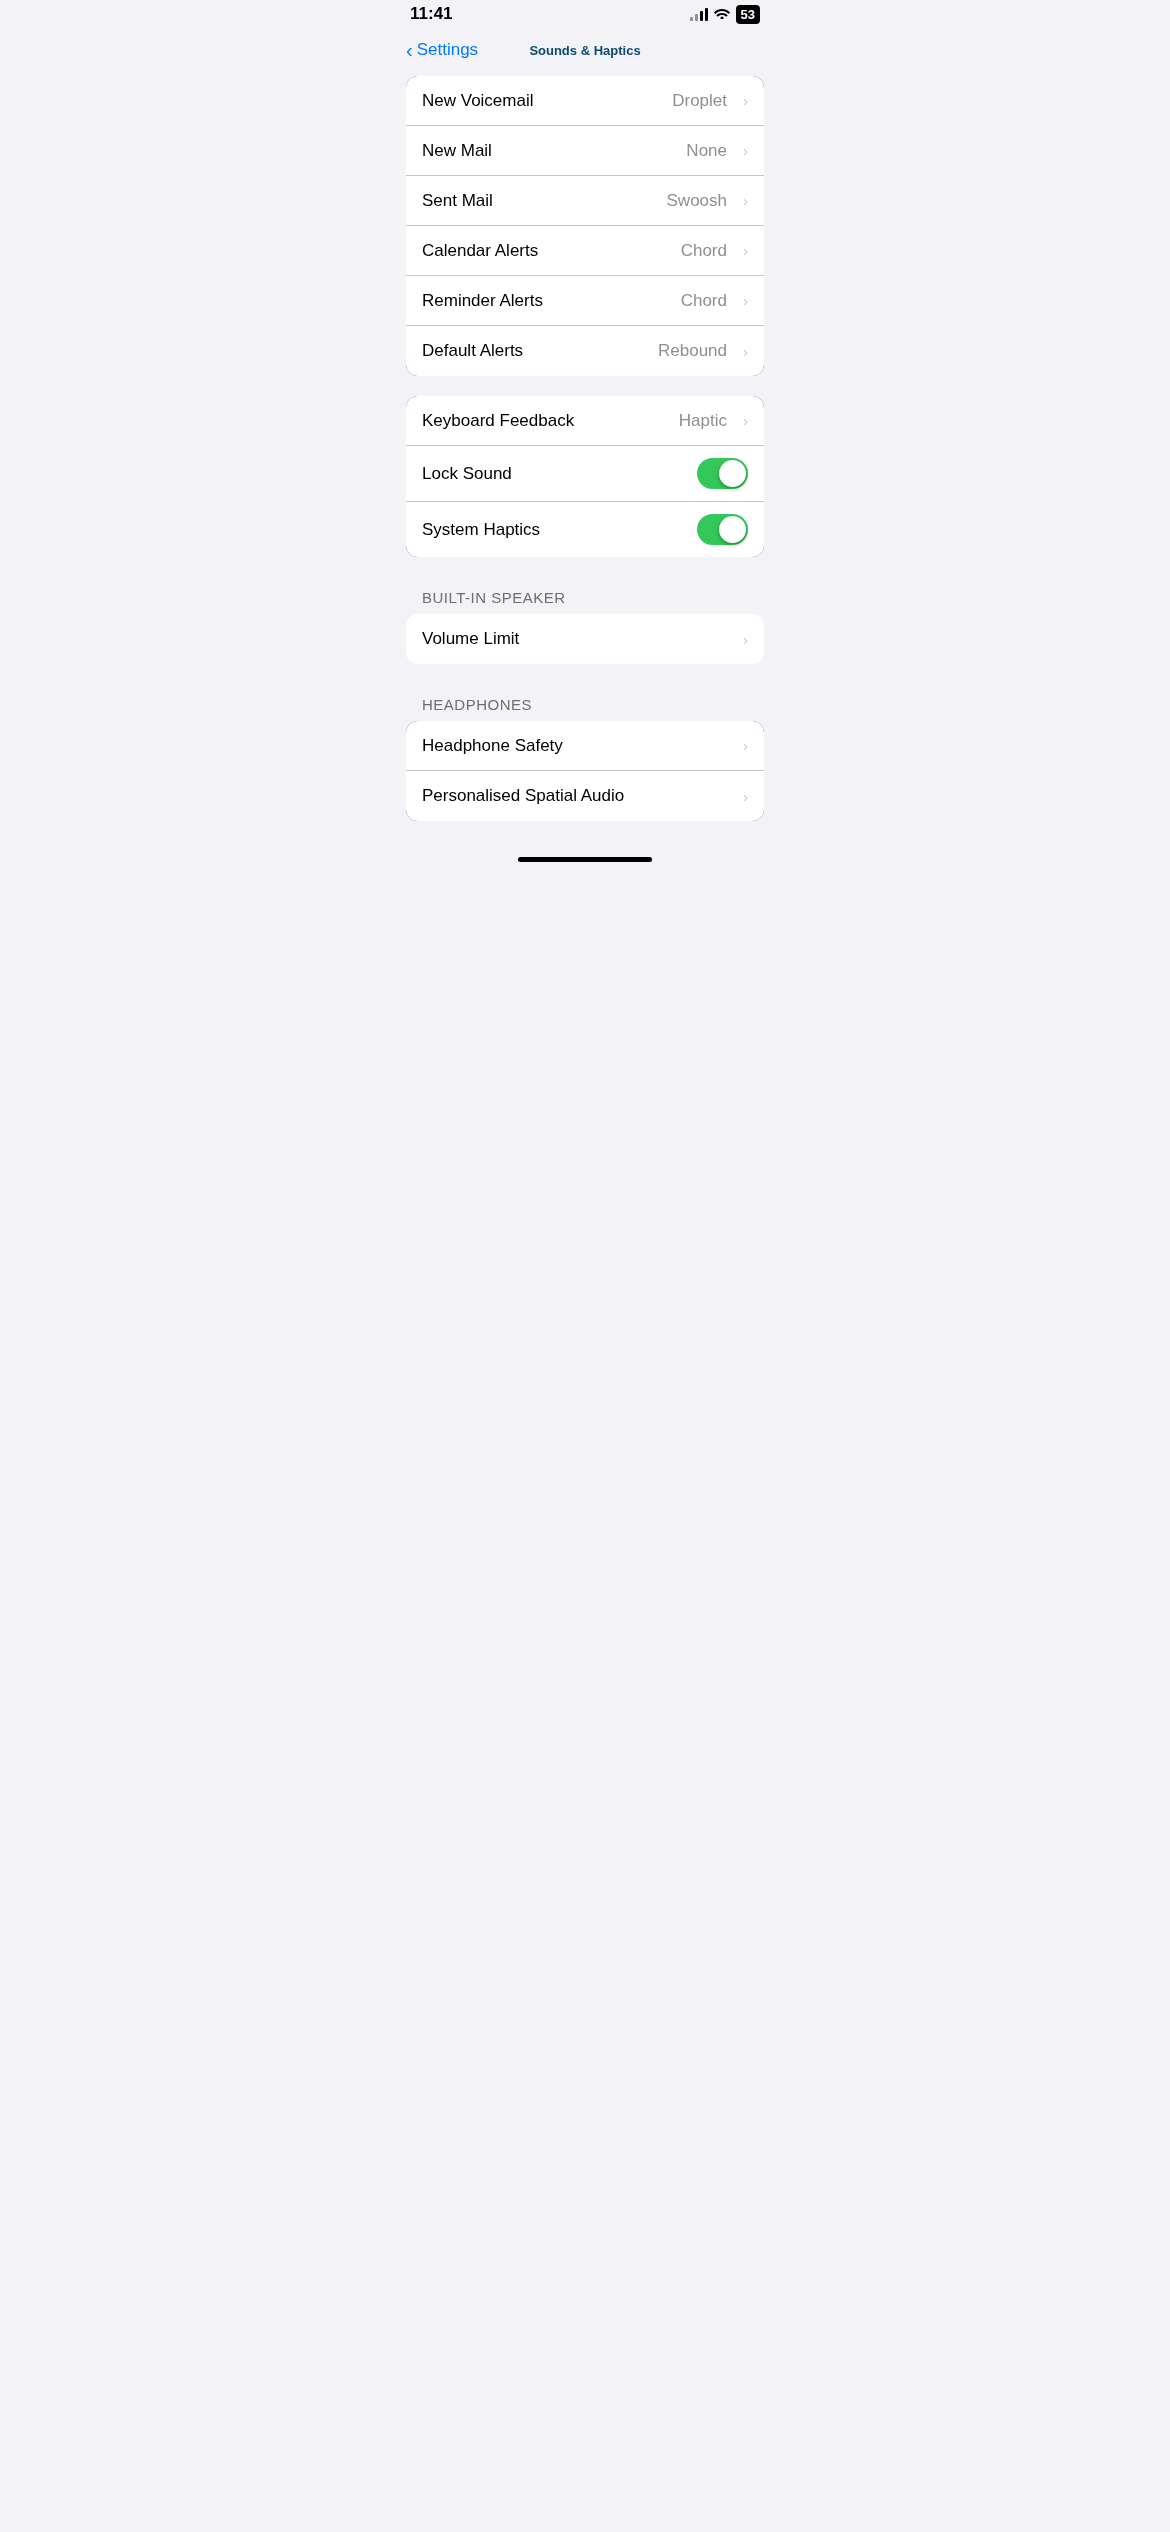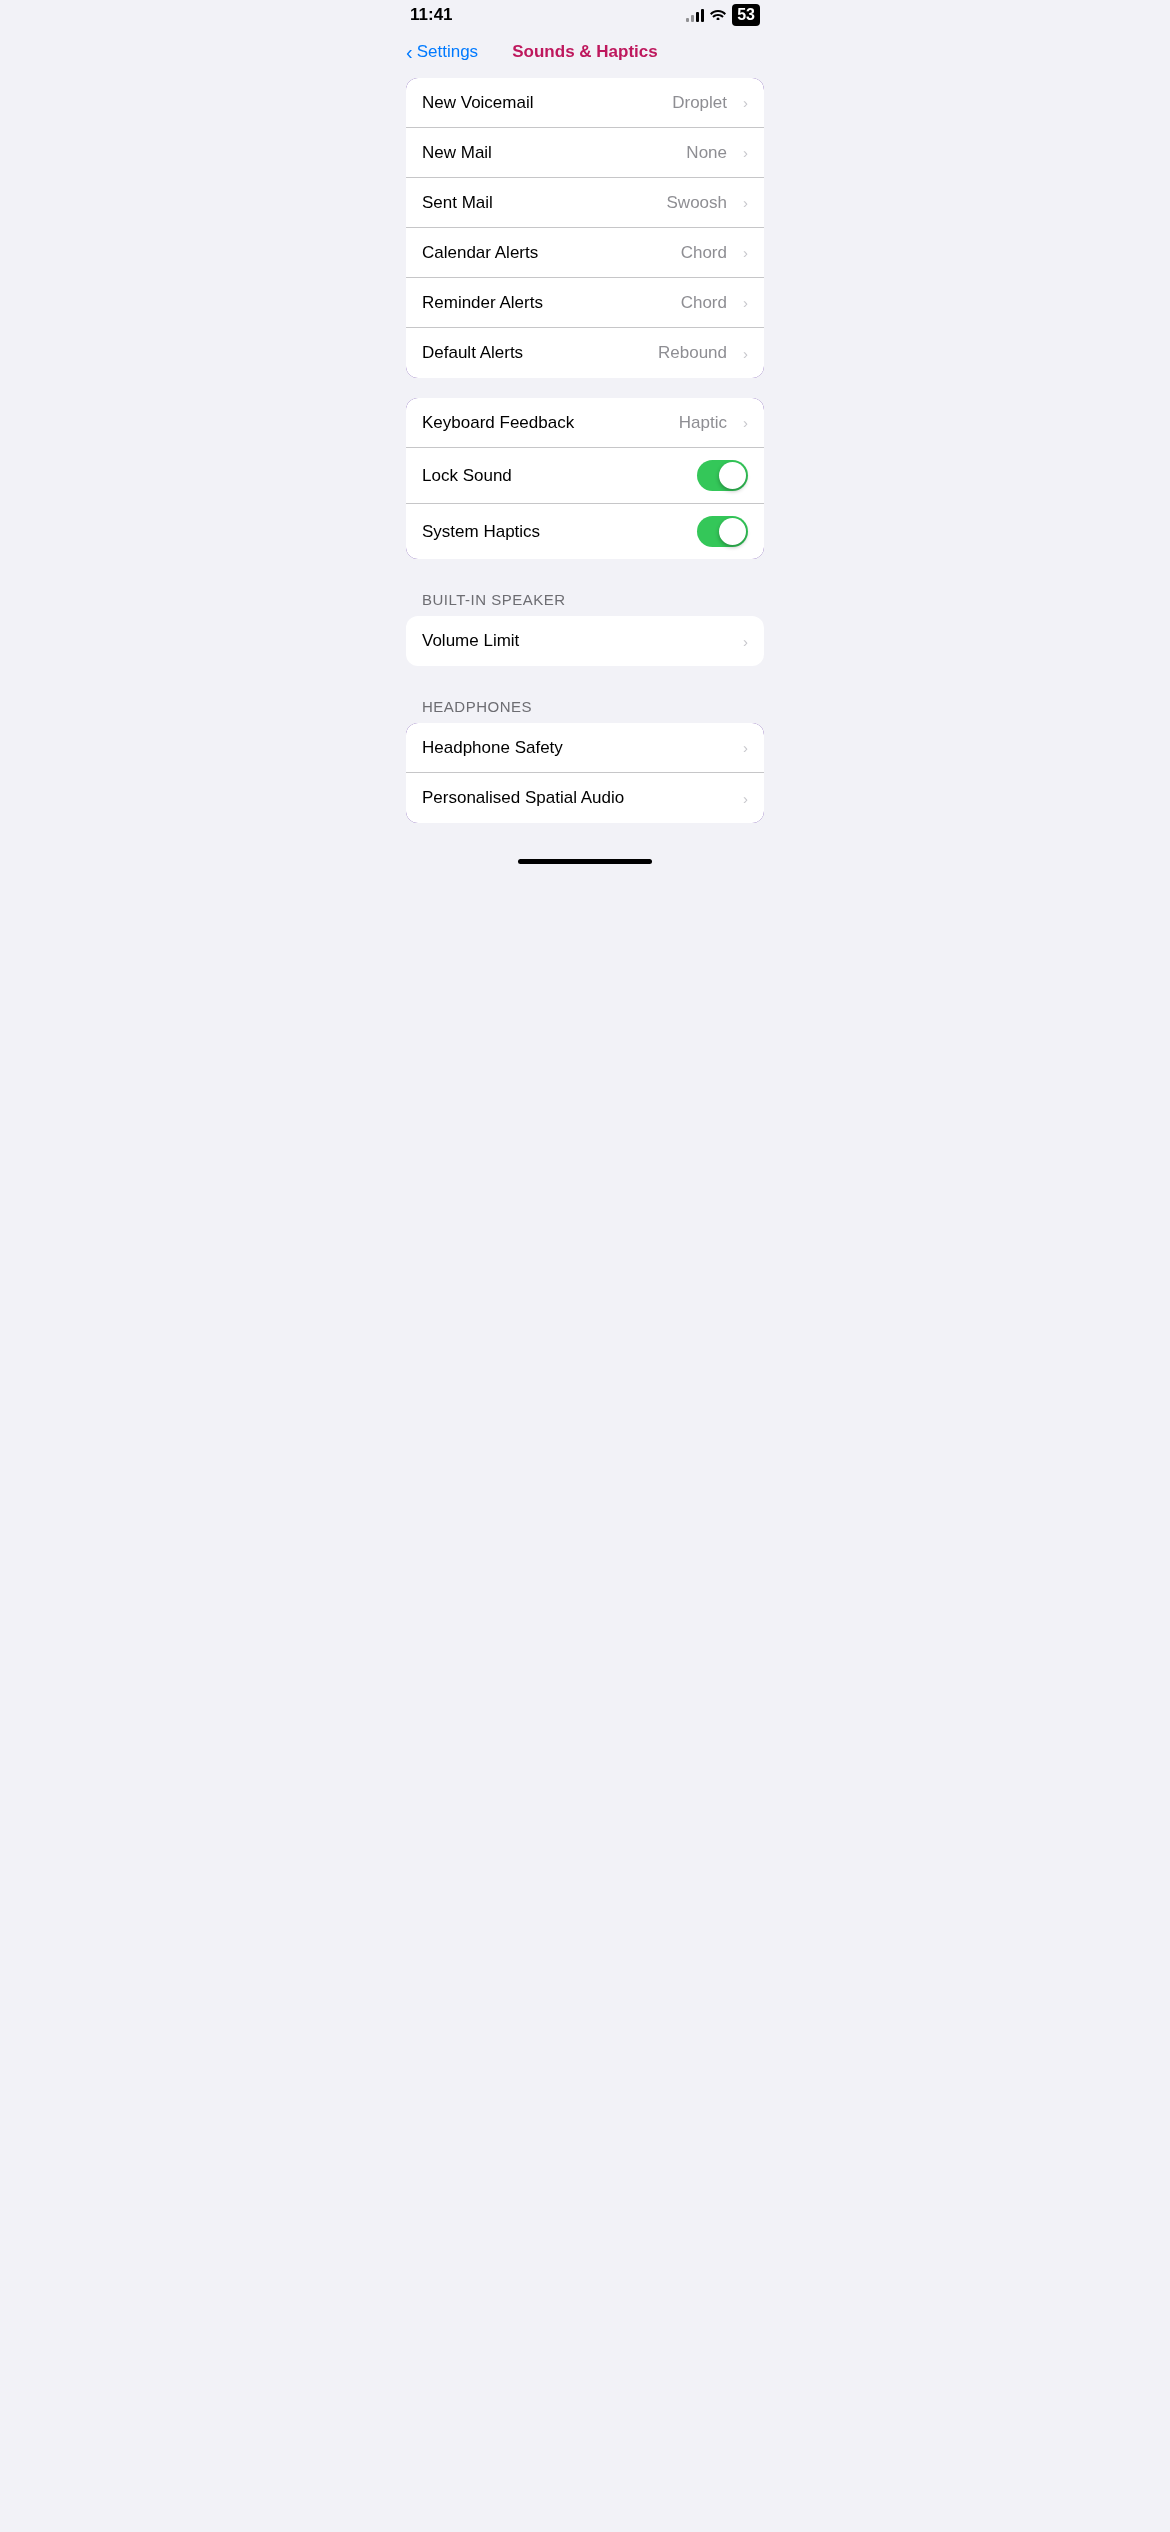--- a/index.html
+++ b/index.html
@@ -57,21 +57,21 @@
     .wifi-icon {
       font-size: 14px;
       color: #000;
     }
 
     .battery {
       display: flex;
       align-items: center;
       background: #000;
       color: #fff;
-      font-size: 16px;
+      font-size: 13px;
       font-weight: 700;
       padding: 2px 5px;
       border-radius: 4px;
       position: relative;
     }
 
     
     .nav-bar {
       display: flex;
       align-items: center;
@@ -92,23 +92,23 @@
     .nav-back-chevron {
       font-size: 20px;
       font-weight: 300;
       line-height: 1;
     }
 
     .nav-title {
       position: absolute;
       left: 50%;
       transform: translateX(-50%);
-      font-size: 17px;
+      font-size: 13px;
       font-weight: 600;
-      color: #be185d;
+      color: #0c4a6e;
     }
 
     
     .settings-group {
       background: #4c1d95;
       border-radius: 12px;
       margin: 0 16px 8px;
       overflow: hidden;
       text-align: center;
     }

